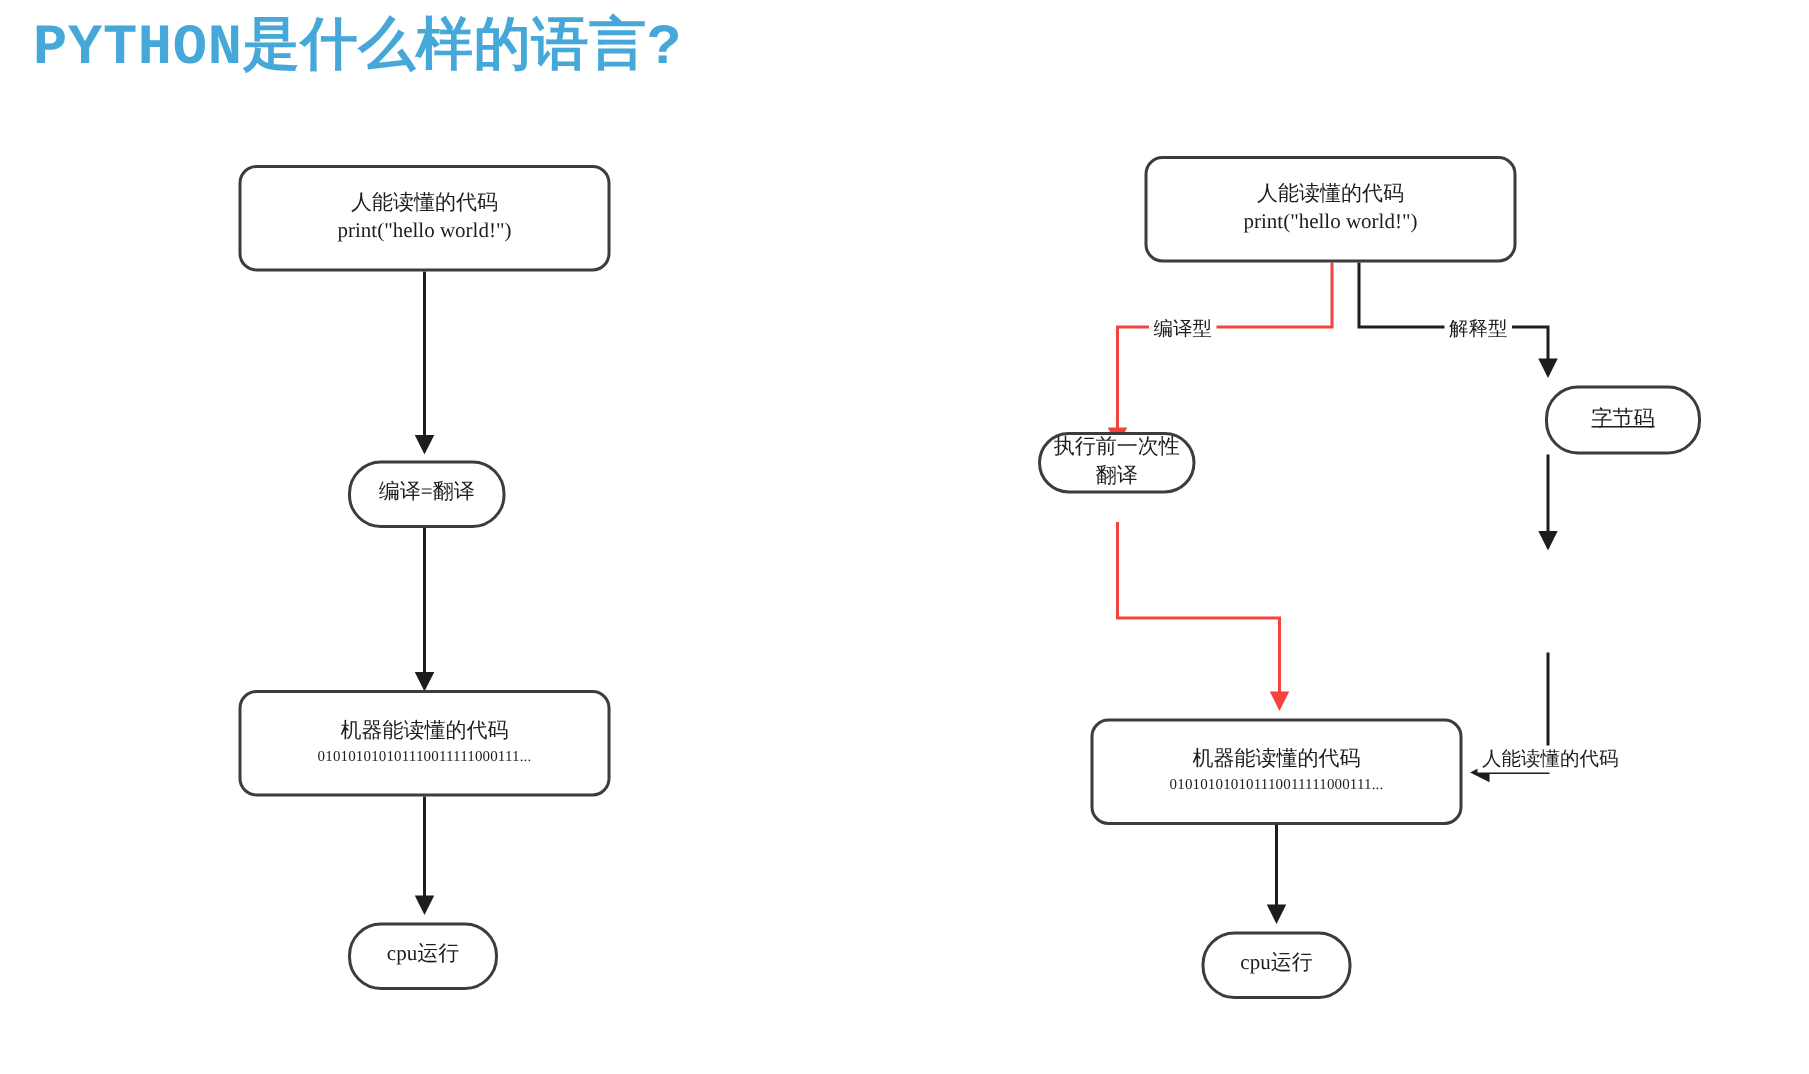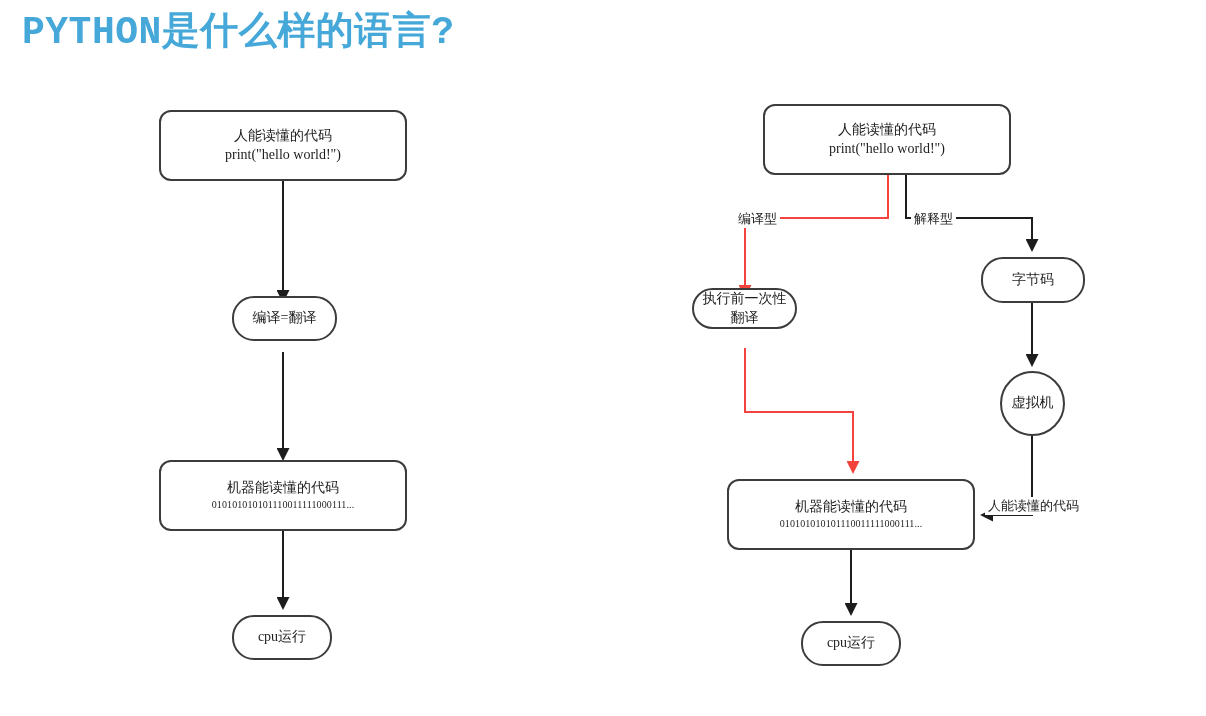--- a/index.html
+++ b/index.html
@@ -124,21 +124,21 @@
 
       <path d="M 851 550 L 851 614" stroke="#1d1d1d" stroke-width="2" fill="none" marker-end="url(#arrow-black)"></path>
     </g>
   </svg>
 
   <div class="node rect" style="left:159px; top:110px; width:248px; height:71px;">
     <span class="l1">人能读懂的代码</span>
     <span class="l2">print("hello world!")</span>
   </div>
 
-  <div class="node rounded" style="left:232px; top:296px; width:105px; height:45px;">
+  <div class="node rounded" style="left:232px; top:307px; width:105px; height:45px;">
     <span class="l1">编译=翻译</span>
   </div>
 
   <div class="node rect" style="left:159px; top:460px; width:248px; height:71px;">
     <span class="l1">机器能读懂的代码</span>
     <span class="l2 mono-bits">010101010101110011111000111...</span>
   </div>
 
   <div class="node rounded" style="left:232px; top:615px; width:100px; height:45px;">
     <span class="l1">cpu运行</span>
@@ -147,36 +147,33 @@
   <div class="node rect" style="left:763px; top:104px; width:248px; height:71px;">
     <span class="l1">人能读懂的代码</span>
     <span class="l2">print("hello world!")</span>
   </div>
 
   <div class="node rounded" style="left:692px; top:288px; width:105px; height:41px;">
     <span class="l1">执行前一次性</span>
     <span class="l2">翻译</span>
   </div>
 
-  <div class="node rounded" style="left:981px; top:257px; width:104px; height:46px;">
+  <div class="node rounded" style="left:1030px; top:257px; width:104px; height:46px;text-decoration:underline;">
     <span class="l1">字节码</span>
   </div>
 
-  <div class="node circle" style="left:1000px; top:371px; width:65px; height:65px;">
-    <span class="l1">虚拟机</span>
-  </div>
 
   <div class="node rect" style="left:727px; top:479px; width:248px; height:71px;">
     <span class="l1">机器能读懂的代码</span>
     <span class="l2 mono-bits">010101010101110011111000111...</span>
   </div>
 
   <div class="node rounded" style="left:801px; top:621px; width:100px; height:45px;">
     <span class="l1">cpu运行</span>
   </div>
 
-  <div class="edge-label" style="left:735px; top:210px;">编译型</div>
+  <div class="edge-label" style="left:766px; top:210px;">编译型</div>
 
-  <div class="edge-label" style="left:911px; top:210px;">解释型</div>
+  <div class="edge-label" style="left:963px; top:210px;">解释型</div>
 
   <div class="edge-label" style="left:985px; top:497px;">人能读懂的代码</div>
 
 </div>
 
 </body></html>

